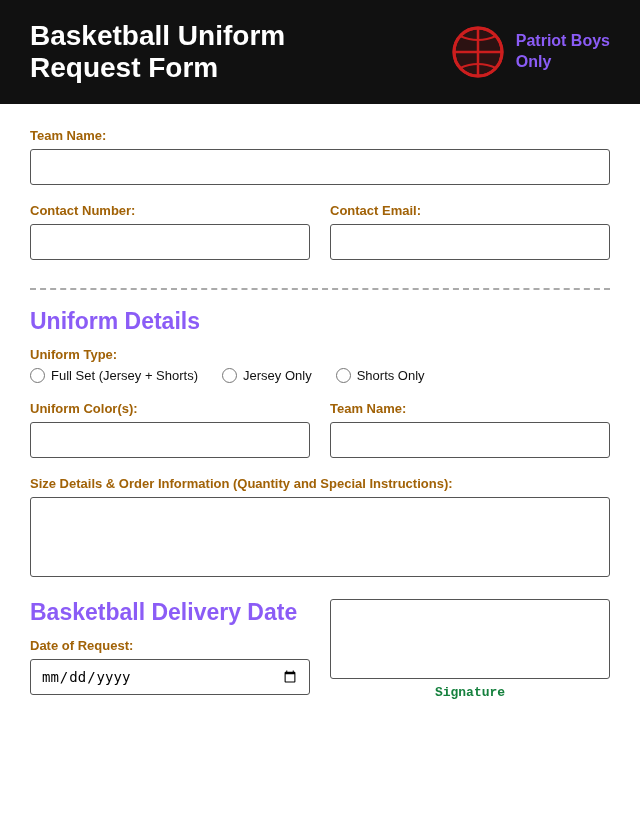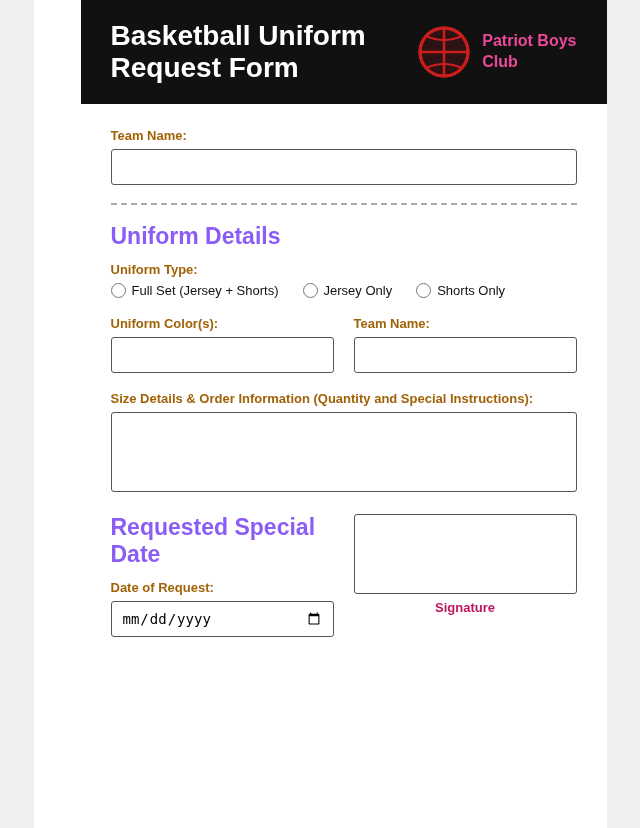--- a/index.html
+++ b/index.html
@@ -5,25 +5,24 @@
     * { box-sizing: border-box; margin: 0; padding: 0; }
     body {
       font-family: Arial, sans-serif;
       background: #f0f0f0;
       display: flex;
       justify-content: center;
       align-items: flex-start;
       min-height: 100vh;
     }
     .page {
-      width: 573px;
+      width: 640px;
       min-height: 828px;
       background: #fff;
       position: relative;
-      padding-left: 47px;
     }
     .header {
       background: #111;
       padding: 20px 30px;
       display: flex;
       align-items: center;
       justify-content: space-between;
     }
     .header-title {
       color: #fff;
@@ -35,21 +34,21 @@
     .header-logo-area {
       display: flex;
       align-items: center;
       gap: 12px;
     }
     .logo-icon {
       width: 52px;
       height: 52px;
     }
     .club-name {
-      color: #ec4899;
+      color: #8b5cf6;
       font-size: 16px;
       font-weight: 700;
       line-height: 1.3;
     }
     .form-body {
       padding: 24px 30px;
     }
     .form-group {
       margin-bottom: 18px;
     }
@@ -134,23 +133,24 @@
     .signature-box {
       width: 100%;
       border: 1.5px solid #555;
       border-radius: 3px;
       height: 80px;
       margin-bottom: 6px;
     }
     .signature-label {
       font-size: 13px;
       font-weight: 700;
-      color: #be185d;
+      color: #15803d;
       text-align: center;
       width: 100%;
+      font-family: Liberation Mono, monospace;
     }
     .date-input {
       width: 100%;
       border: 1.5px solid #555;
       border-radius: 3px;
       padding: 8px 10px;
       font-size: 14px;
       outline: none;
       height: 36px;
     }
@@ -172,33 +172,43 @@
         <circle cx="26" cy="26" r="24" fill="#cc1e1e" opacity="0.15"></circle>
 
         <path d="M26 2 Q26 26 26 50" stroke="#cc1e1e" stroke-width="2.5" fill="none"></path>
         <path d="M2 26 Q26 26 50 26" stroke="#cc1e1e" stroke-width="2.5" fill="none"></path>
         <path d="M8 10 Q26 18 44 10" stroke="#cc1e1e" stroke-width="2" fill="none"></path>
         <path d="M8 42 Q26 34 44 42" stroke="#cc1e1e" stroke-width="2" fill="none"></path>
         <circle cx="26" cy="26" r="24" fill="none" stroke="#cc1e1e" stroke-width="3"></circle>
       </svg>
       <div class="club-name">
         <span>Patriot Boys</span><br>
-        <span>Club</span>
+        <span>Only</span>
       </div>
     </div>
   </div>
 
   <div class="form-body">
 
     <div class="form-group">
       <label class="form-label">Team Name:</label>
       <input class="form-input" type="text" style="">
     </div>
 
 
+    <div class="form-row">
+      <div class="form-group">
+        <label class="form-label">Contact Number:</label>
+        <input class="form-input" type="text" style="">
+      </div>
+      <div class="form-group">
+        <label class="form-label">Contact Email:</label>
+        <input class="form-input" type="email" style="">
+      </div>
+    </div>
 
     <hr class="divider">
 
     <div>
       <div class="section-title">Uniform Details</div>
 
       <div class="form-group">
         <label class="form-label">Uniform Type:</label>
         <div class="radio-group">
           <label class="radio-label">
@@ -228,21 +238,21 @@
       </div>
 
       <div class="form-group">
         <label class="form-label">Size Details &amp; Order Information (Quantity and Special Instructions):</label>
         <textarea class="textarea-input" style=""></textarea>
       </div>
     </div>
 
     <div class="bottom-section">
       <div class="bottom-left">
-        <div class="section-title">Requested Special Date</div>
+        <div class="section-title">Basketball Delivery Date</div>
         <div class="form-group">
           <label class="form-label">Date of Request:</label>
           <input class="date-input" type="date" style="">
         </div>
       </div>
       <div class="bottom-right">
         <div class="signature-box"></div>
         <div class="signature-label">Signature</div>
       </div>
     </div>

